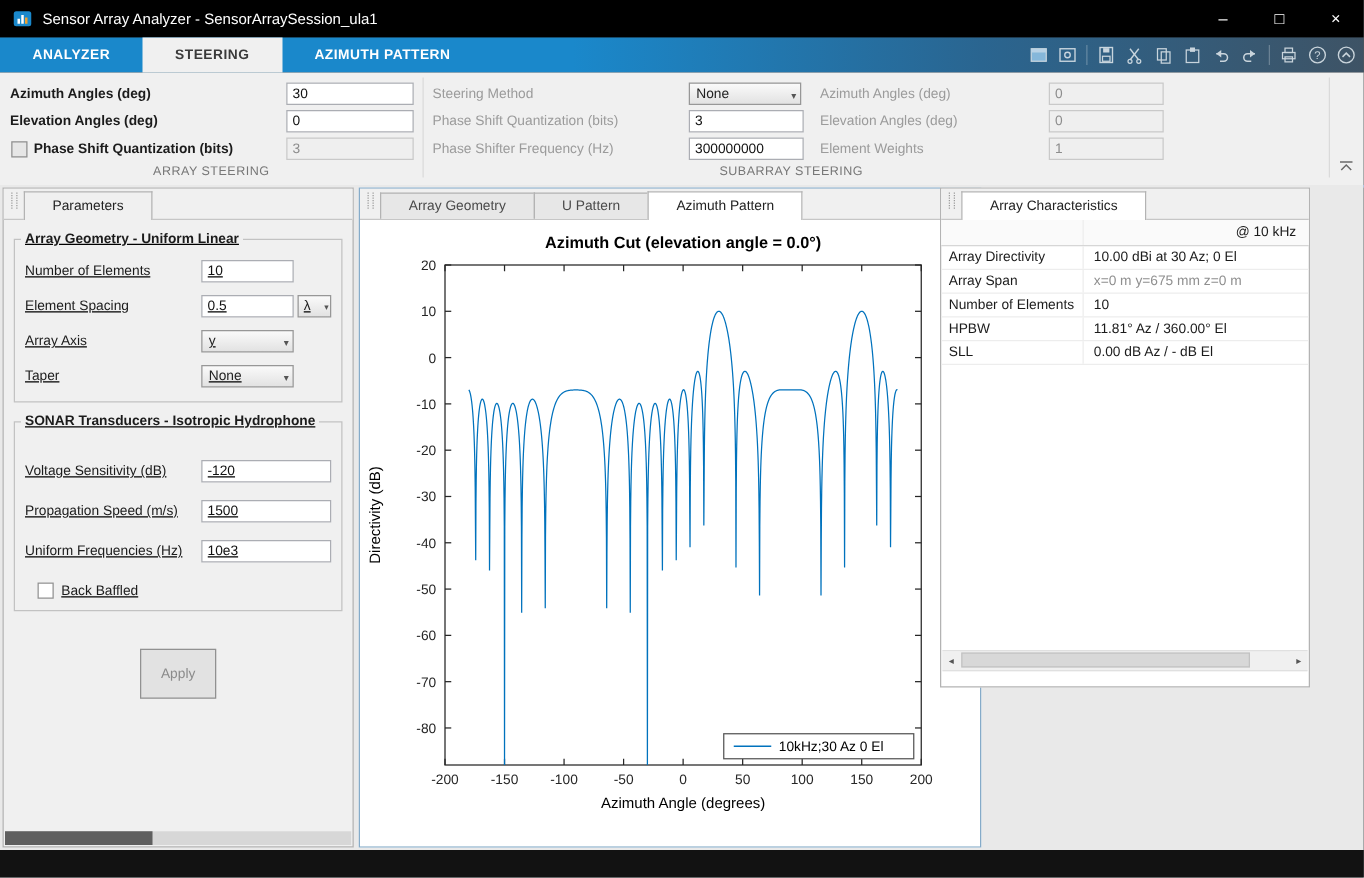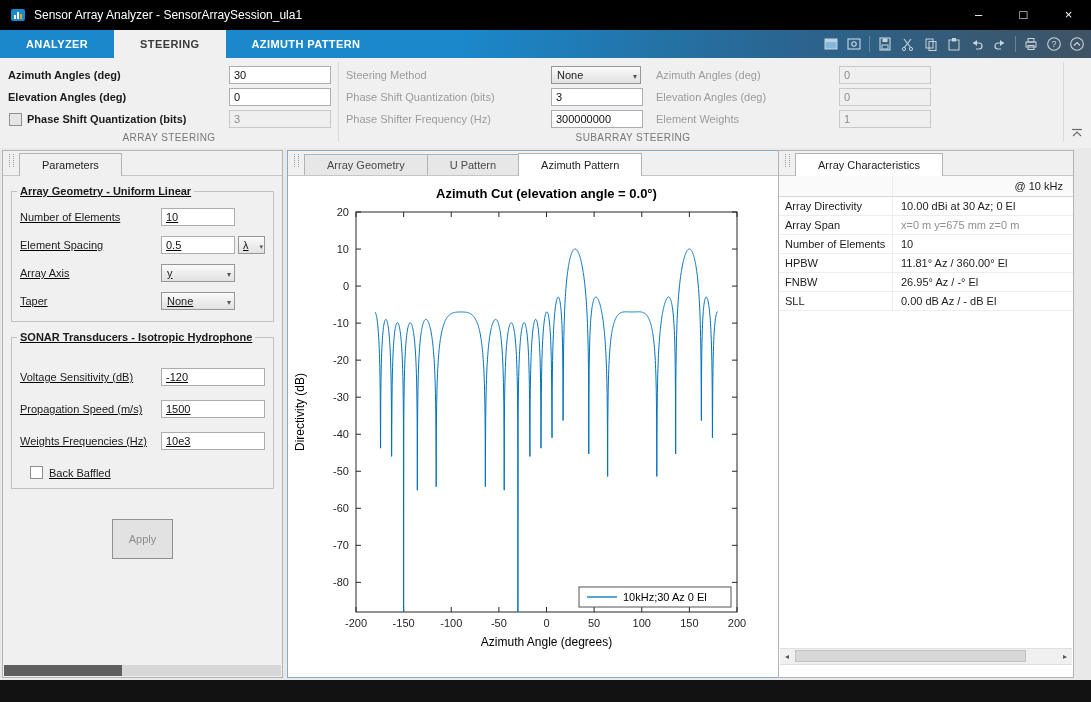--- a/index.html
+++ b/index.html
@@ -75,21 +75,21 @@
   .cbrow .cbx{width:11px;height:11px;border:1px solid #8f8f8f;background:#fff;margin-right:6px;}
   .applybtn{display:block;margin:30px auto 0;padding:13px 16px;font-size:11px;font-family:inherit;
             background:#e2e2e2;border:1px solid #919191;color:#8b8b8b;}
   .hscroll{position:absolute;left:1px;right:1px;bottom:1px;height:11px;background:#d7d7d7;}
   .hthumb{position:absolute;left:0;top:0;height:11px;width:118px;background:#5f5f5f;}
   
   .panel-center{left:287px;top:150px;width:498px;height:528px;border:1px solid #85abc9;}
   .chartwrap{position:absolute;left:0;top:25px;right:0;bottom:0;background:#fff;}
   svg{font-family:"Liberation Sans",sans-serif;}
   
-  .panel-right{left:778px;top:150px;width:296px;height:528px;}
+  .panel-right{left:752px;top:150px;width:296px;height:400px;}
   .ctable{position:absolute;left:0;top:25px;right:0;}
   .chead{display:flex;height:20px;line-height:20px;background:#fafafa;
          border-bottom:1px solid #d6d6d6;font-size:11px;color:#1b1b1b;}
   .crow{display:flex;height:18px;line-height:18px;font-size:11px;border-bottom:1px solid #ededed;}
   .clabel{width:107px;padding-left:6px;border-right:1px solid #ededed;color:#1b1b1b;
           white-space:nowrap;overflow:hidden;}
   .cvalue{flex:1;padding-left:8px;color:#1b1b1b;white-space:nowrap;overflow:hidden;}
   .chead .cvalue{text-align:right;padding-right:10px;}
   .muted{color:#8f8f8f;}
   .rscroll{position:absolute;left:1px;right:1px;bottom:12px;height:15px;background:#f0f0f0;
@@ -286,21 +286,21 @@
     <legend>SONAR Transducers - Isotropic Hydrophone</legend>
     <div class="frow" style="margin-top:24px;">
       <span class="flabel">Voltage Sensitivity (dB)</span>
       <input class="finput w2" readonly="" value="-120" style="">
     </div>
     <div class="frow" style="margin-top:14px;">
       <span class="flabel">Propagation Speed (m/s)</span>
       <input class="finput w2" readonly="" value="1500" style="">
     </div>
     <div class="frow" style="margin-top:14px;">
-      <span class="flabel">Weights Frequencies (Hz)</span>
+      <span class="flabel">Uniform Frequencies (Hz)</span>
       <input class="finput w2" readonly="" value="10e3" style="">
     </div>
     <div class="cbrow">
       <span class="cbx"></span>
       <span>Back Baffled</span>
     </div>
   </fieldset>
   <button class="applybtn">Apply</button>
   <div class="hscroll">
     <div class="hthumb"></div>
@@ -408,24 +408,20 @@
     </div>
     <div class="crow">
       <span class="clabel">Number of Elements</span>
       <span class="cvalue">10</span>
     </div>
     <div class="crow">
       <span class="clabel">HPBW</span>
       <span class="cvalue">11.81° Az / 360.00° El</span>
     </div>
     <div class="crow">
-      <span class="clabel">FNBW</span>
-      <span class="cvalue">26.95° Az / -° El</span>
-    </div>
-    <div class="crow">
       <span class="clabel">SLL</span>
       <span class="cvalue">0.00 dB Az / - dB El</span>
     </div>
   </div>
   <div class="rscroll">
     <span class="sarrow l">◂</span>
     <div class="rthumb"></div>
     <span class="sarrow r">▸</span>
   </div>
 </div>

